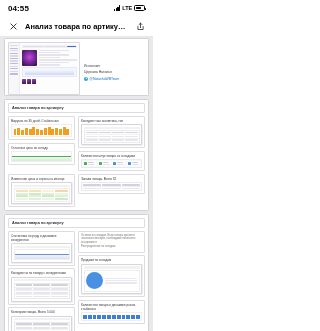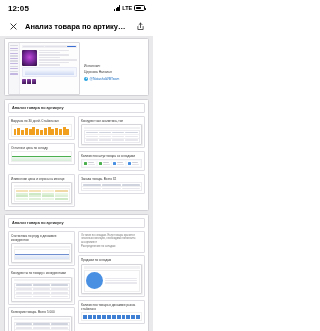--- a/index.html
+++ b/index.html
@@ -157,21 +157,21 @@
 
   
   .frame { border:.5px solid #d5d5da; border-radius:1px; background:#fff;
            padding:1.5px; box-shadow:.5px .5px 1px rgba(0,0,0,.07); }
   .frame-top { height:2.2px; background:#f1f1f4; border-radius:.5px; margin-bottom:1.2px; }
 </style>
 </head>
 <body>
 
 <div class="statusbar">
-  <div class="sb-time">12:05</div>
+  <div class="sb-time">04:55</div>
   <div class="sb-right">
     <span class="sig">
         <i></i>
         <i></i>
         <i></i>
         <i></i>
       </span>
     <span class="lte">LTE</span>
     <span class="batt">
         <span></span>

